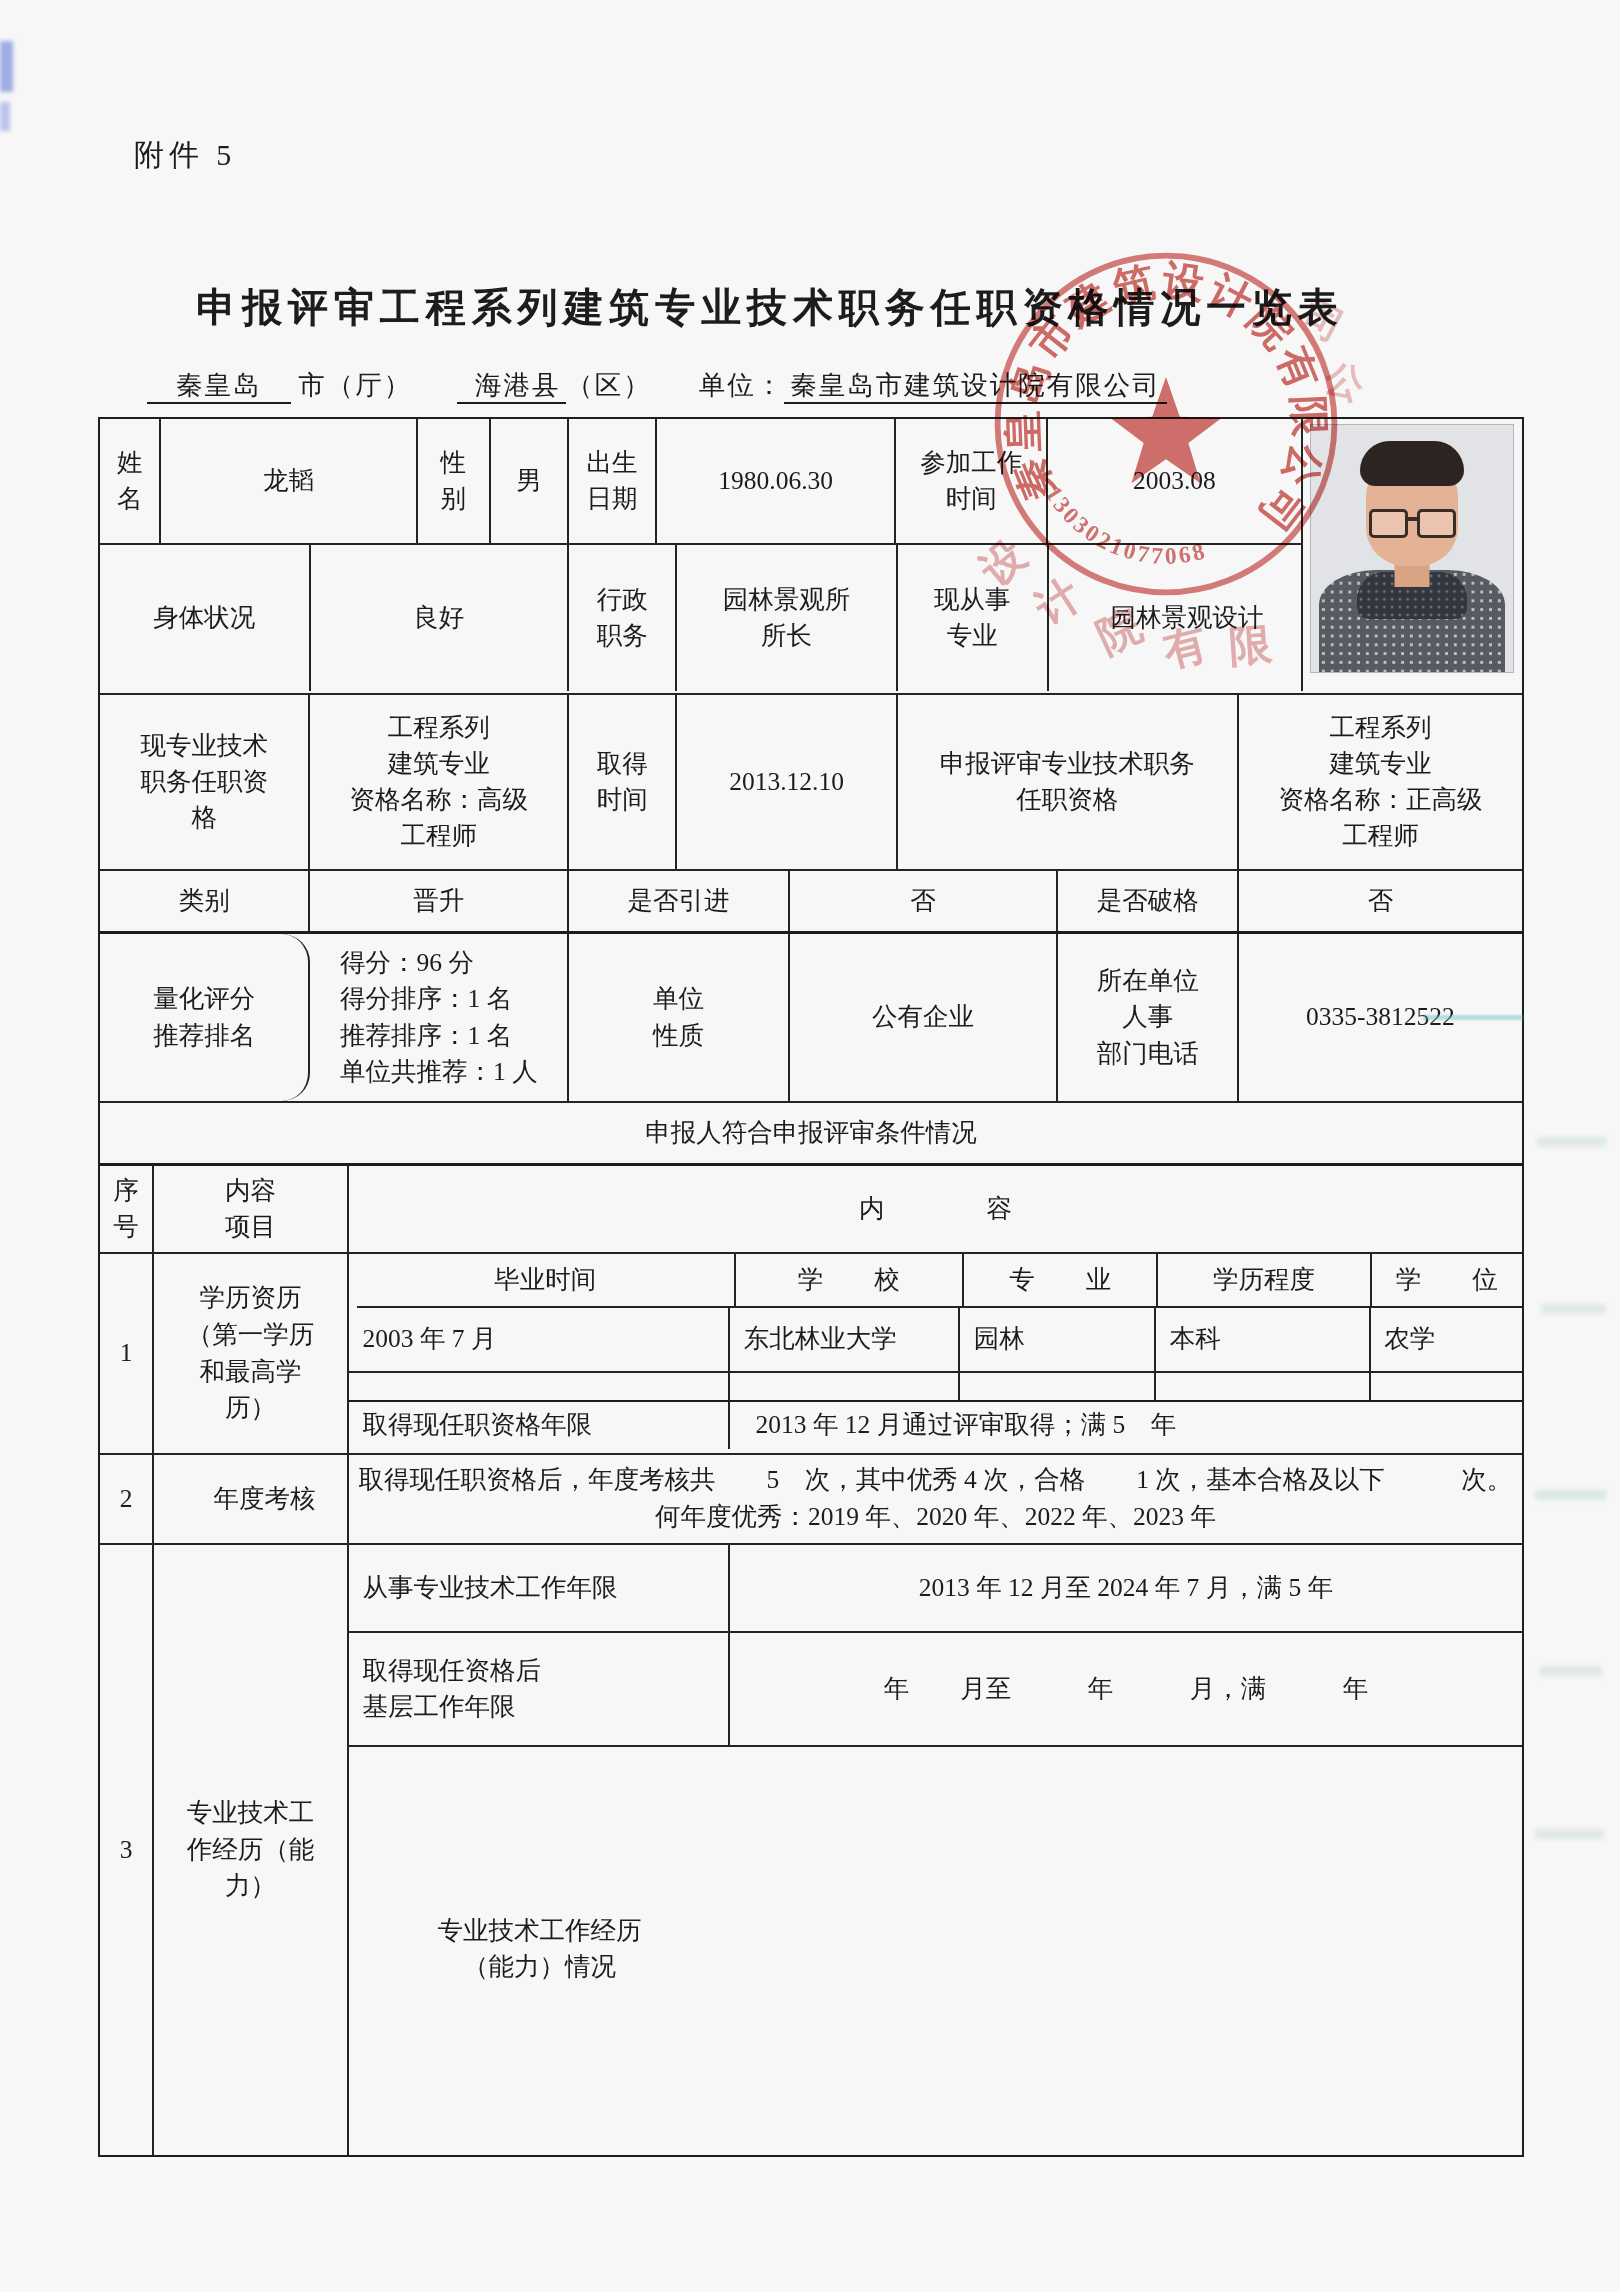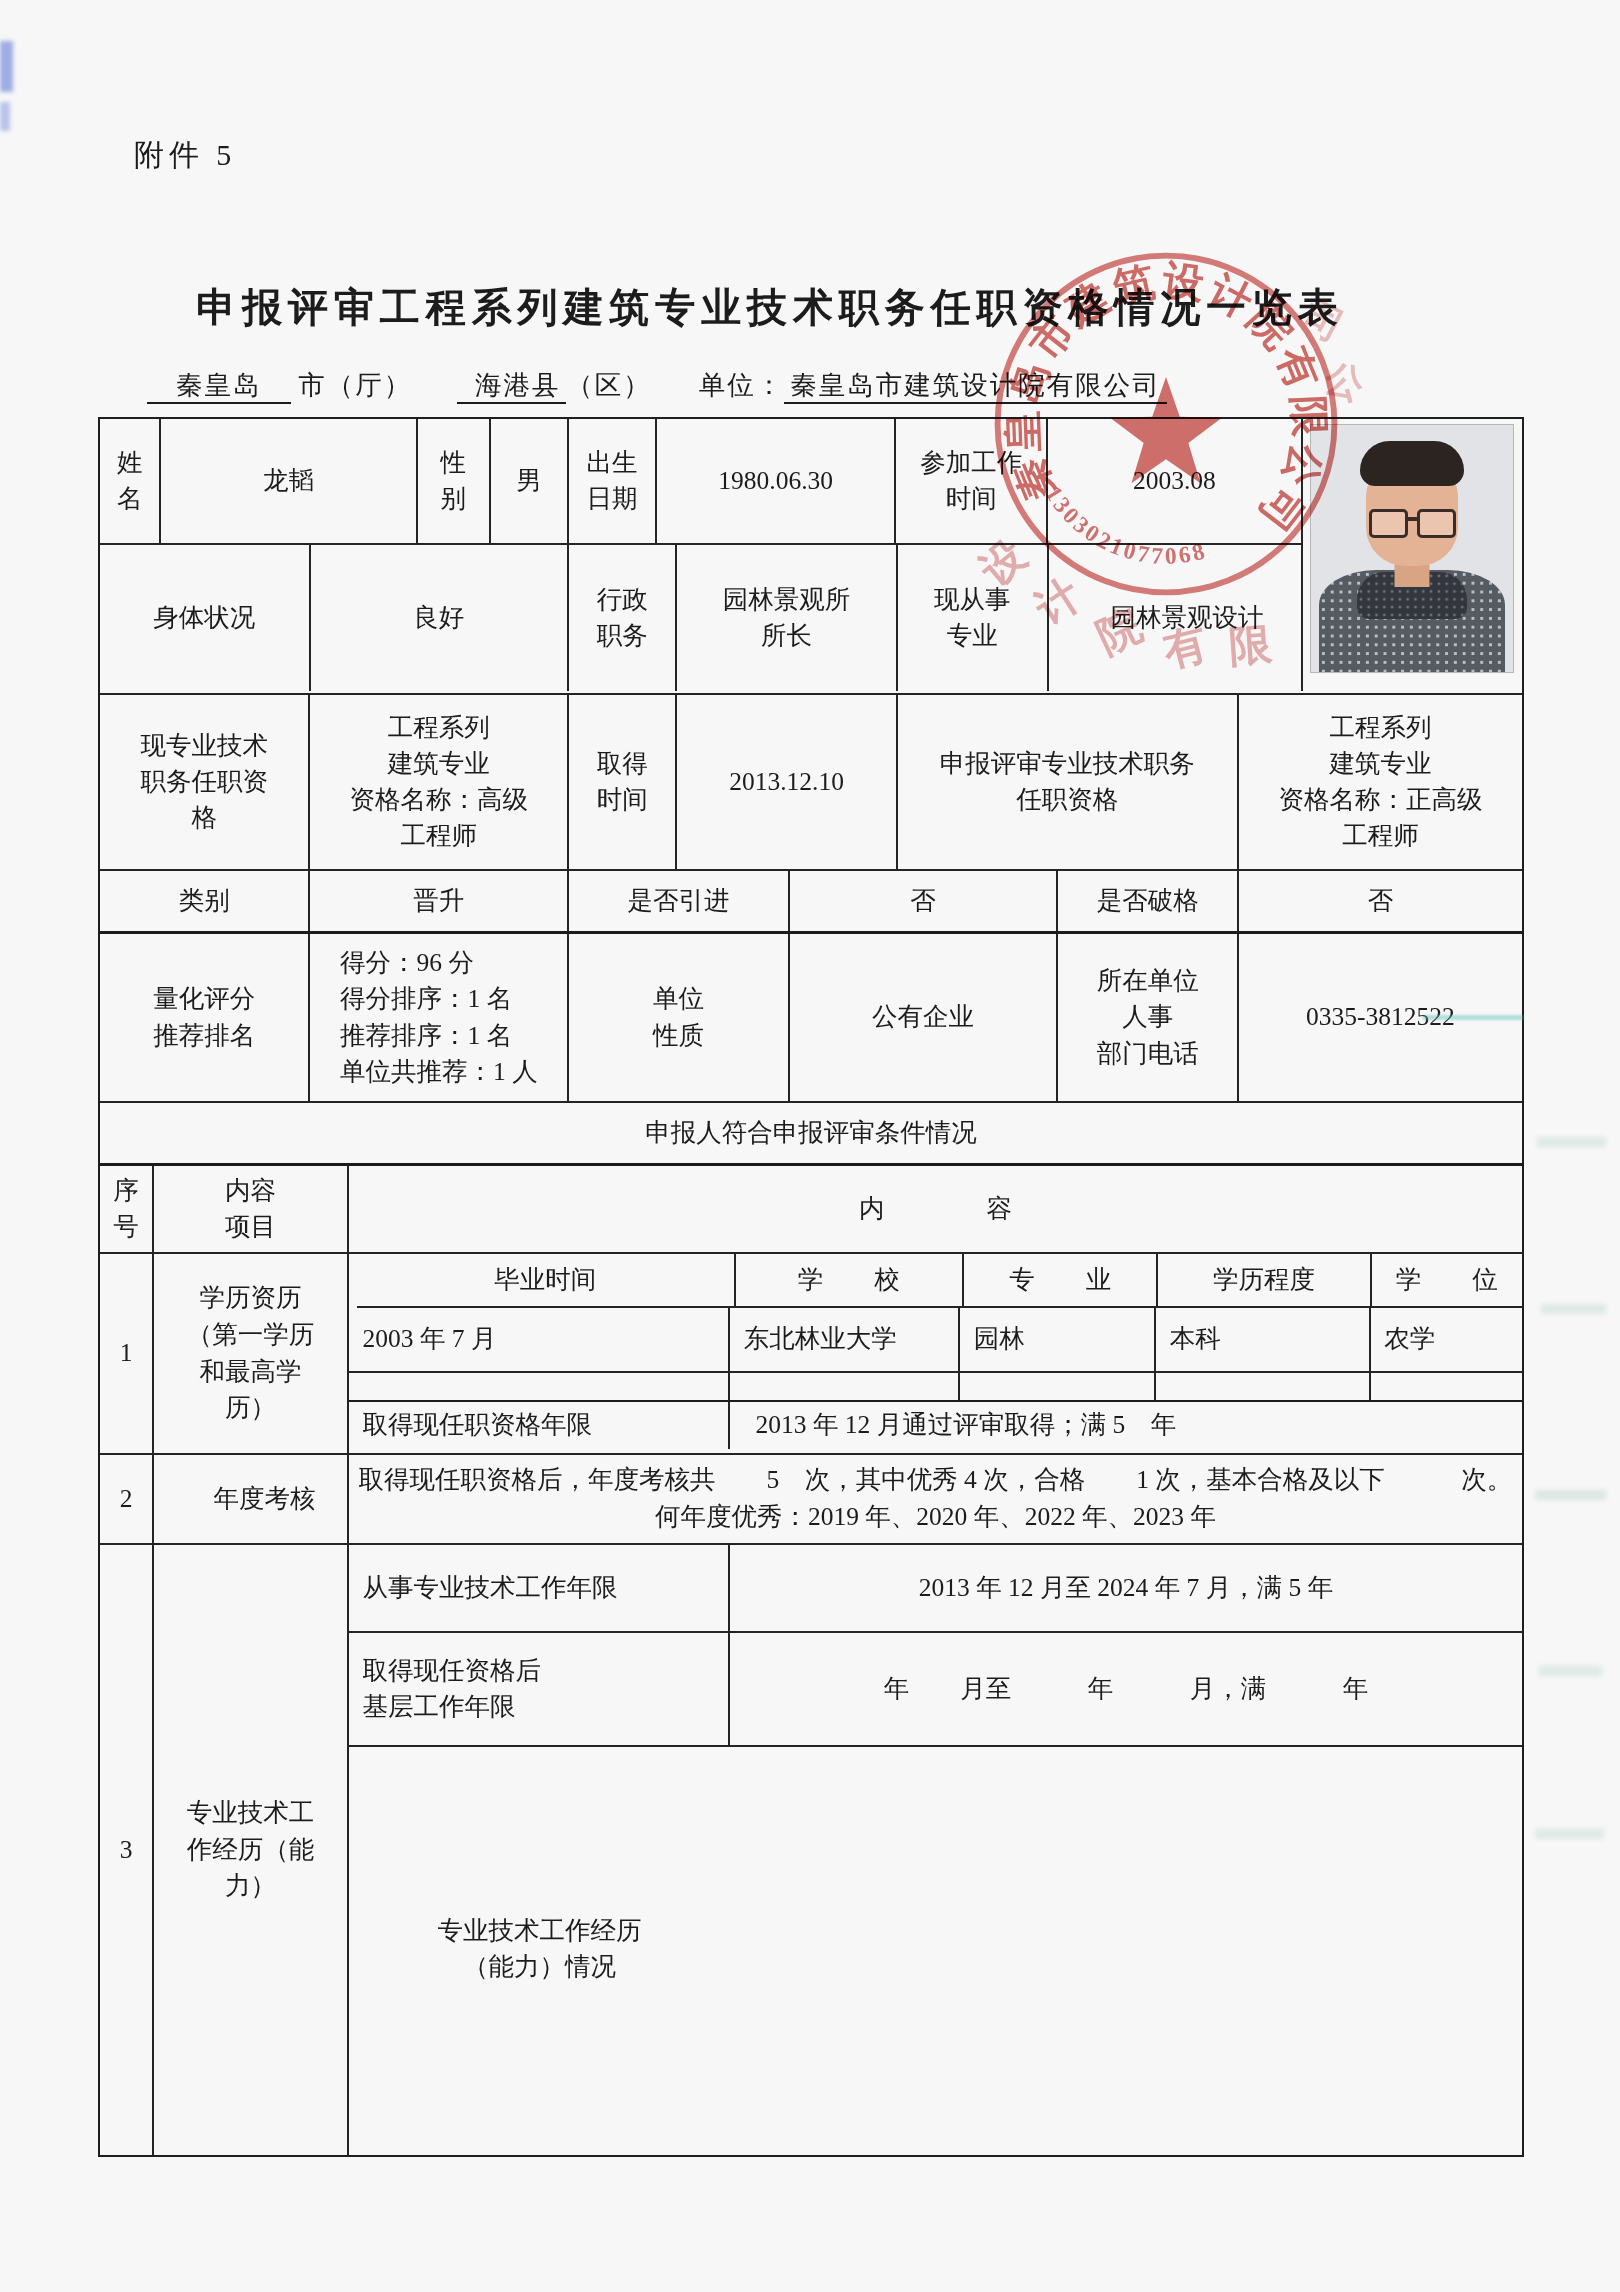--- a/index.html
+++ b/index.html
@@ -151,21 +151,21 @@
     <div class="band thickB" style="height:63px;">
       <div class="c" style="width:14.8%;">类别</div>
       <div class="c" style="width:18.2%;">晋升</div>
       <div class="c" style="width:15.5%;">是否引进</div>
       <div class="c" style="width:18.9%;">否</div>
       <div class="c" style="width:12.7%;">是否破格</div>
       <div class="c" style="width:19.9%;">否</div>
     </div>
 
     <div class="band" style="height:169px;">
-      <div class="c" style="width:14.8%;">量化评分
+      <div class="c" style="width:14.8%;border-radius:28px;">量化评分
 推荐排名</div>
       <div class="c" style="width:18.2%;"><div class="innerL">得分：96 分
 得分排序：1 名
 推荐排序：1 名
 单位共推荐：1 人</div></div>
       <div class="c" style="width:15.5%;">单位
 性质</div>
       <div class="c" style="width:18.9%;">公有企业</div>
       <div class="c" style="width:12.7%;">所在单位
 人事

